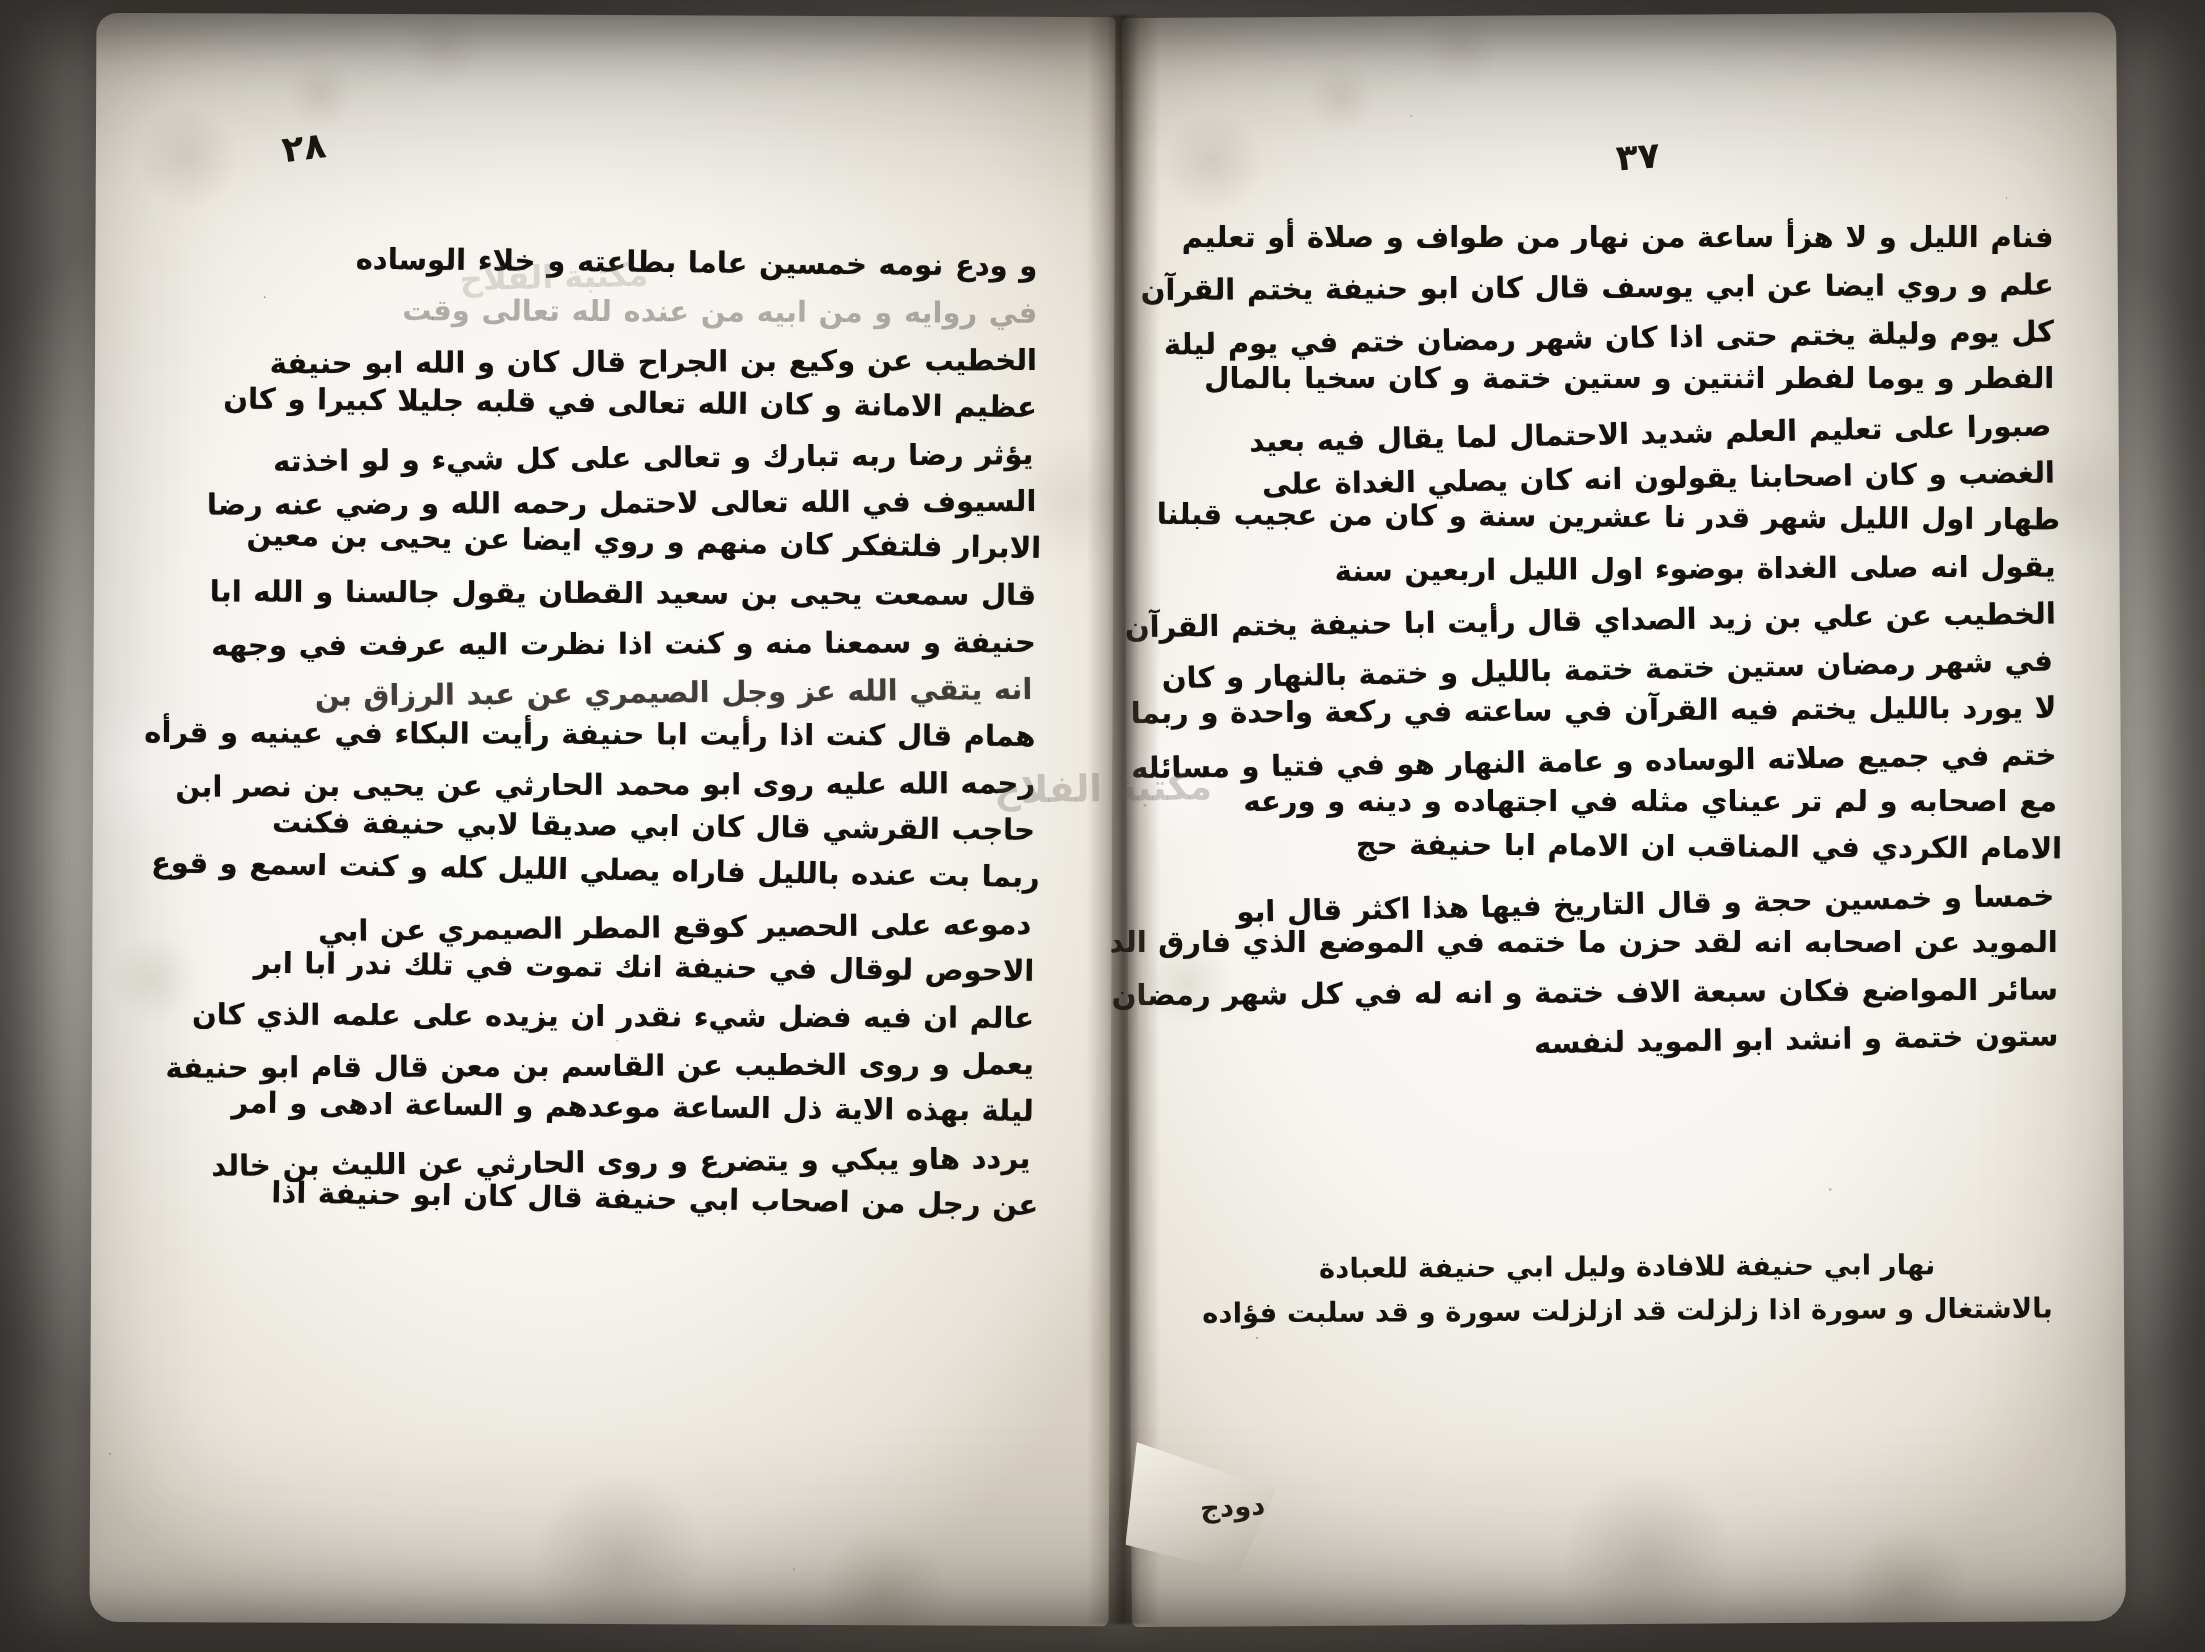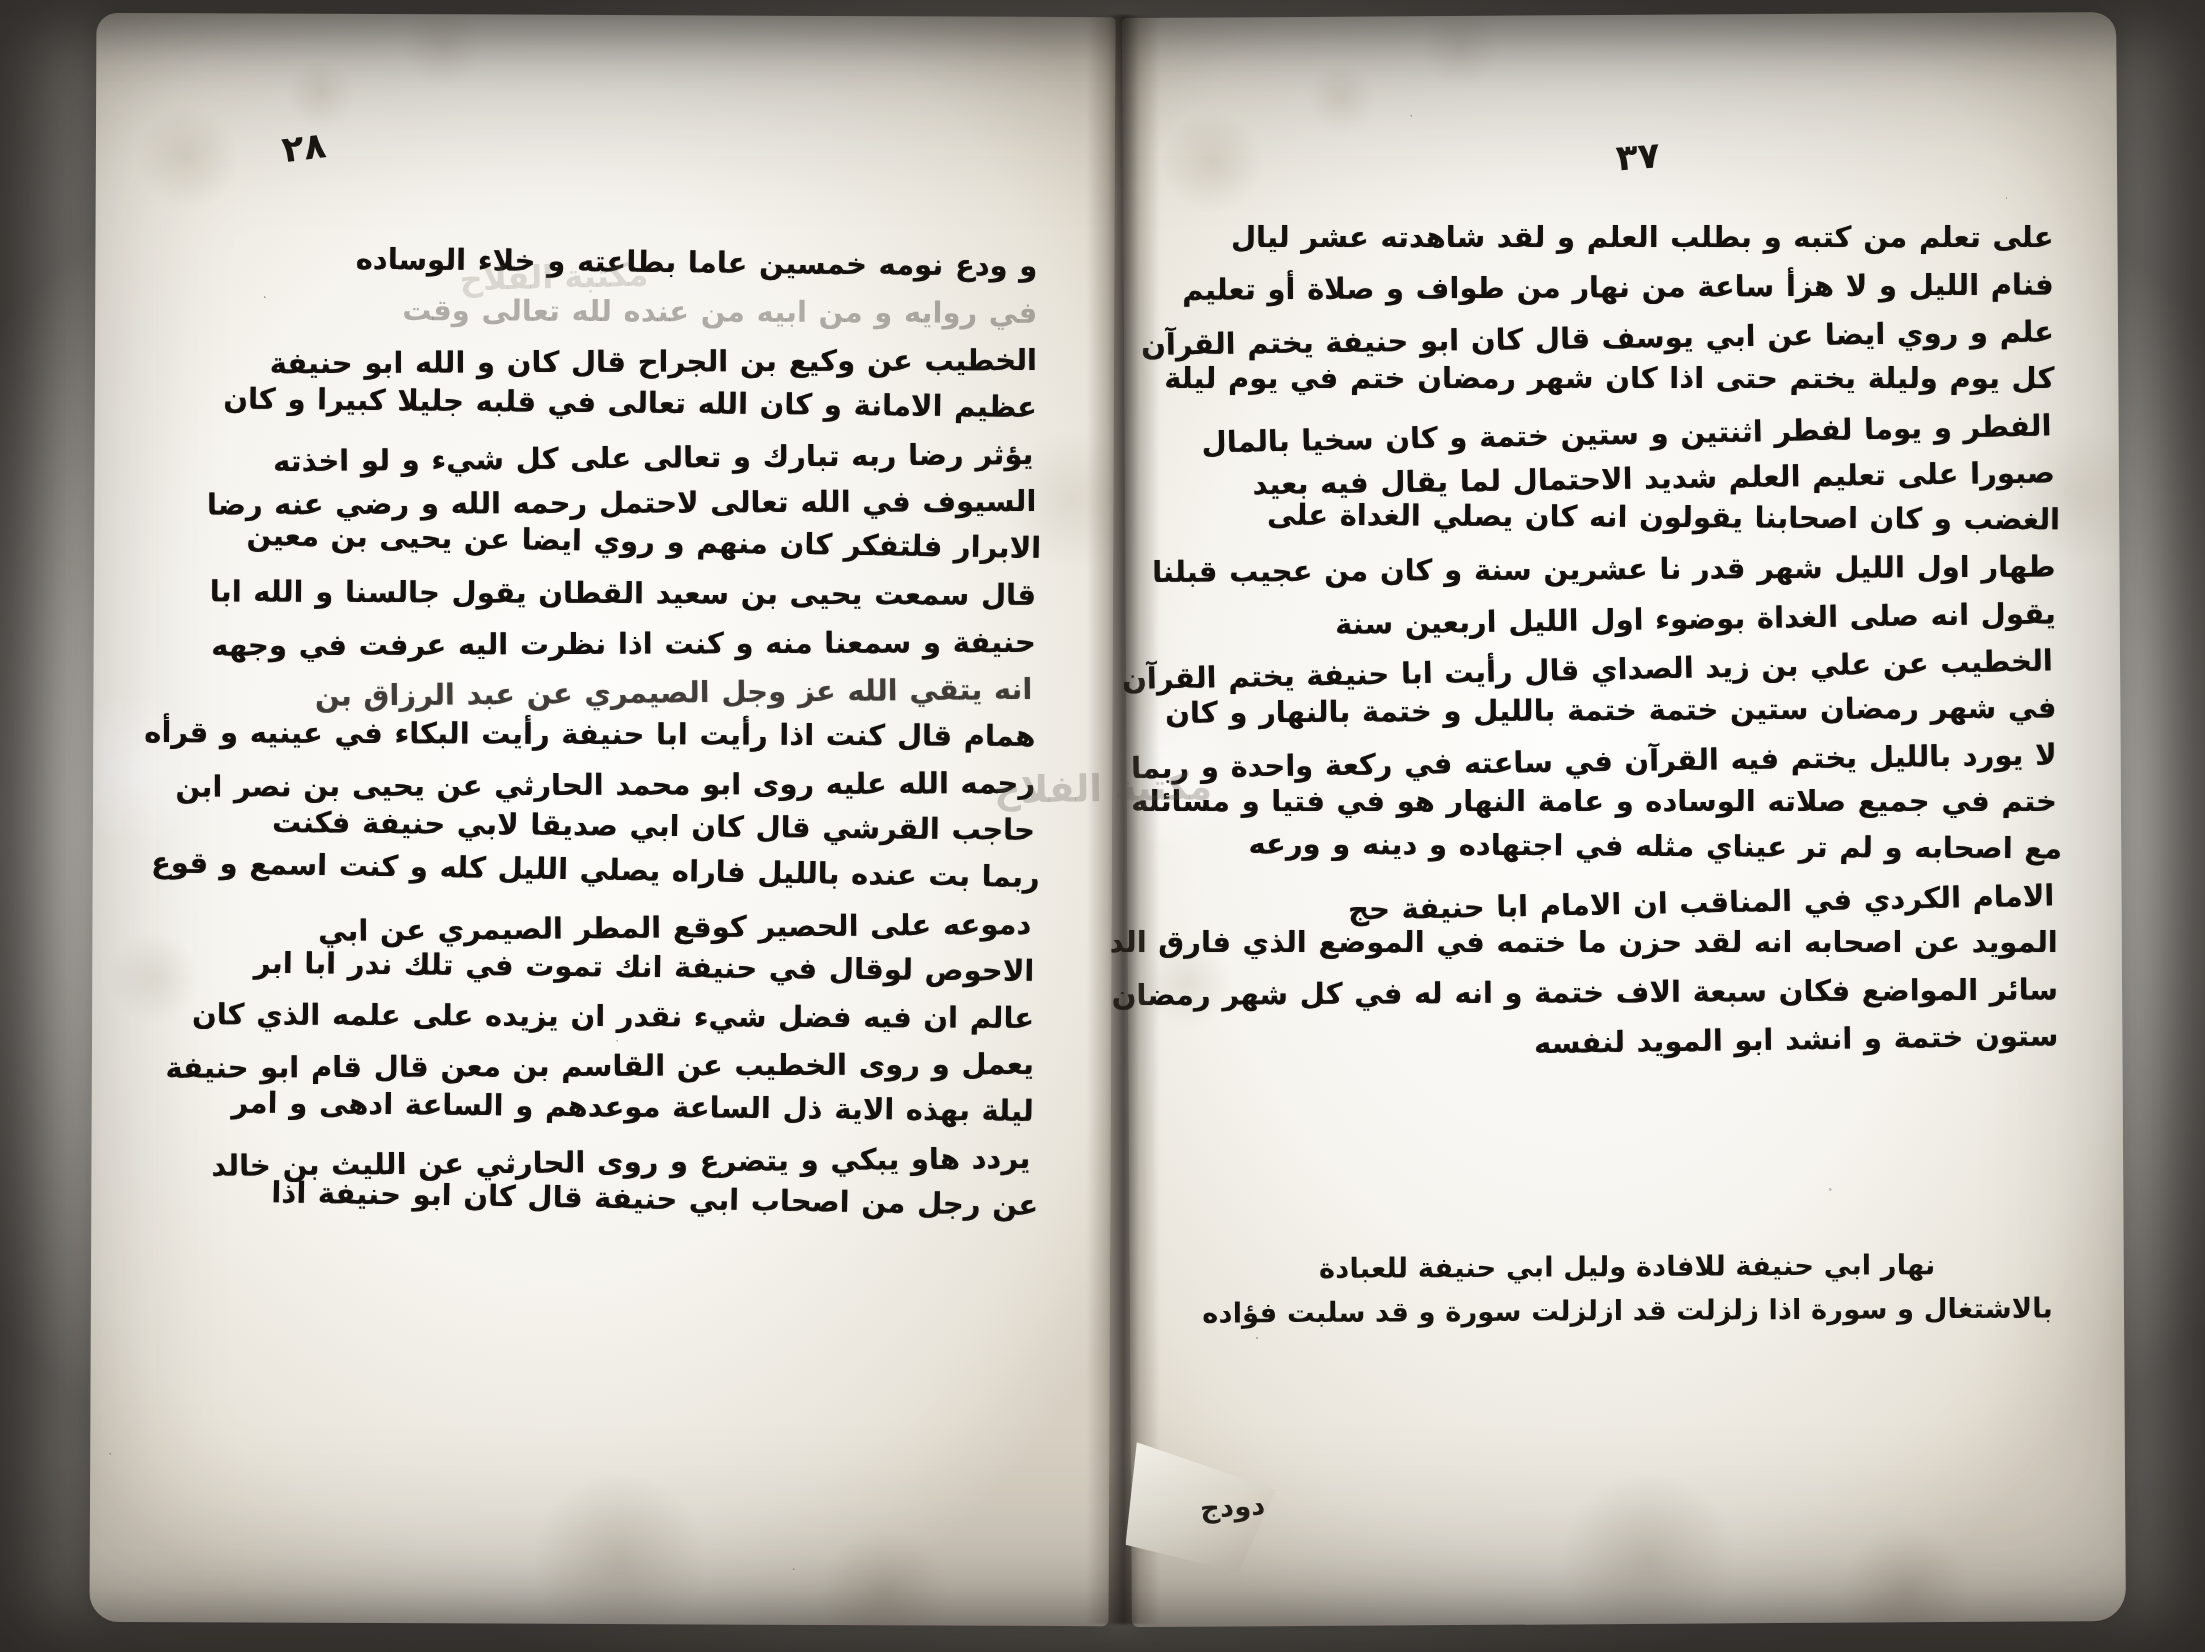--- a/index.html
+++ b/index.html
@@ -240,35 +240,35 @@
 <div id="scan">
 
   <div class="book">
 
     <div class="leaf right-page">
       <div class="stains"></div>
 
       <div class="folio">٣٧</div>
 
       <div class="textblock">
-        <span class="line">على تعلم من كتبه و بطلب العلم و لقد شاهدته عشر ليال</span>
         <span class="line">فنام الليل و لا هزأ ساعة من نهار من طواف و صلاة أو تعليم</span>
         <span class="line">علم و روي ايضا عن ابي يوسف قال كان ابو حنيفة يختم القرآن</span>
         <span class="line">كل يوم وليلة يختم حتى اذا كان شهر رمضان ختم في يوم ليلة</span>
         <span class="line">الفطر و يوما لفطر اثنتين و ستين ختمة و كان سخيا بالمال</span>
         <span class="line">صبورا على تعليم العلم شديد الاحتمال لما يقال فيه بعيد</span>
         <span class="line">الغضب و كان اصحابنا يقولون انه كان يصلي الغداة على</span>
         <span class="line">طهار اول الليل شهر قدر نا عشرين سنة و كان من عجيب قبلنا</span>
         <span class="line">يقول انه صلى الغداة بوضوء اول الليل اربعين سنة</span>
         <span class="line">الخطيب عن علي بن زيد الصداي قال رأيت ابا حنيفة يختم القرآن</span>
         <span class="line">في شهر رمضان ستين ختمة ختمة بالليل و ختمة بالنهار و كان</span>
         <span class="line">لا يورد بالليل يختم فيه القرآن في ساعته في ركعة واحدة و ربما</span>
         <span class="line">ختم في جميع صلاته الوساده و عامة النهار هو في فتيا و مسائله</span>
         <span class="line">مع اصحابه و لم تر عيناي مثله في اجتهاده و دينه و ورعه</span>
         <span class="line">الامام الكردي في المناقب ان الامام ابا حنيفة حج</span>
+        <span class="line">خمسا و خمسين حجة و قال التاريخ فيها هذا اكثر قال ابو</span>
         <span class="line">المويد عن اصحابه انه لقد حزن ما ختمه في الموضع الذي فارق الدنيا فيه سوى</span>
         <span class="line">سائر المواضع فكان سبعة الاف ختمة و انه له في كل شهر رمضان</span>
         <span class="line">ستون ختمة و انشد ابو المويد لنفسه</span>
       </div>
 
       <div class="colophon">
         <span class="line">نهار ابي حنيفة للافادة      وليل ابي حنيفة للعبادة</span>
         <span class="line">بالاشتغال و سورة اذا زلزلت قد ازلزلت      سورة و قد سلبت فؤاده</span>
       </div>
     </div>

